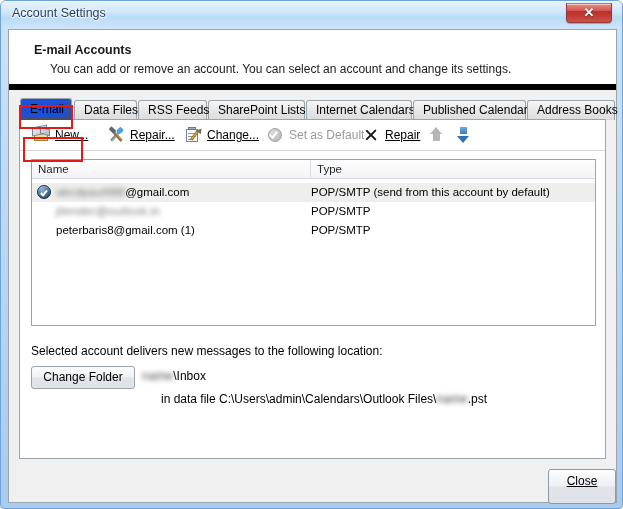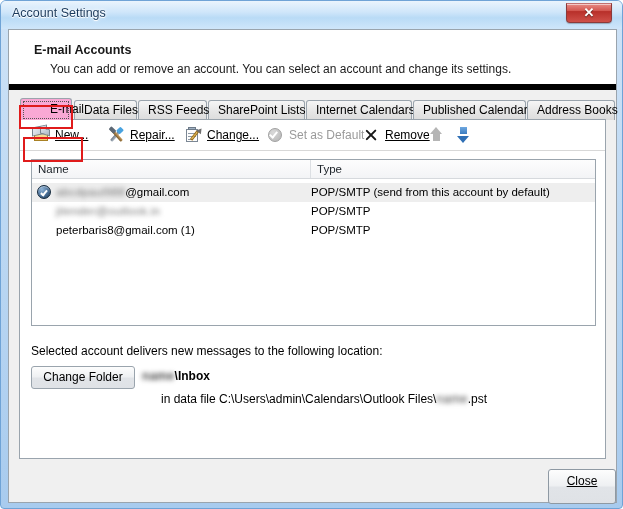--- a/index.html
+++ b/index.html
@@ -95,24 +95,23 @@
     border-bottom: none;
     border-radius: 3px 3px 0 0;
     font-size: 12px; color: #000;
     line-height: 18px;
     text-align: center;
     white-space: nowrap;
     cursor: pointer;
   }
   .tab.selected {
     top: 0; height: 23px; line-height: 21px;
-    background: #f9a8d4;
+    background: #1d4ed8;
     border-bottom: 1px solid #ffffff;
     z-index: 4;
-    padding-left: 20px;
   }
   .tab.selected .focusring {
     position: absolute; left: 2px; top: 2px; right: 2px; bottom: 1px;
     border: 1px dotted #555;
   }
   .tab .lbl { position: relative; padding: 0 9px; }
 
   
   #tabpage {
     position: absolute; left: 10px; top: 89px;
@@ -296,21 +295,21 @@
     width: 104px; height: 23px;
     background: linear-gradient(180deg,#fdfdfd 0%,#eef0f2 48%,#e1e4e8 52%,#dfe2e6 100%);
     border: 1px solid #9aa4ad;
     border-radius: 3px;
     font-size: 12px; color: #000;
     line-height: 21px; text-align: center;
     cursor: pointer;
   }
   #folder-line {
     position: absolute; left: 122px; top: 249px;
-    font-size: 12px; color: #000; font-weight: bold;
+    font-size: 12px; color: #000; font-weight: normal;
   }
   #datafile-line {
     position: absolute; left: 141px; top: 272px;
     font-size: 12px; color: #000;
   }
 
   
   #close-dialog-btn {
     position: absolute; left: 539px; top: 439px;
     width: 68px; height: 35px;
@@ -427,21 +426,21 @@
               <span class="ck"></span>
           </span>
           <span class="tlabel">Set as Default</span>
         </div>
 
         <div class="tbbtn" style="left:343px;">
           <span class="tbico ico-rem">
             <span class="s1"></span>
               <span class="s2"></span>
           </span>
-          <span class="tlabel u">Remove</span>
+          <span class="tlabel u">Repair</span>
         </div>
 
         <div class="arrowbtn arrow-up" style="left:408px;">
           <span class="head"></span>
           <span class="shaft"></span>
         </div>
 
         <div class="arrowbtn arrow-down" style="left:435px;">
           <span class="head"></span>
           <span class="shaft"></span>

